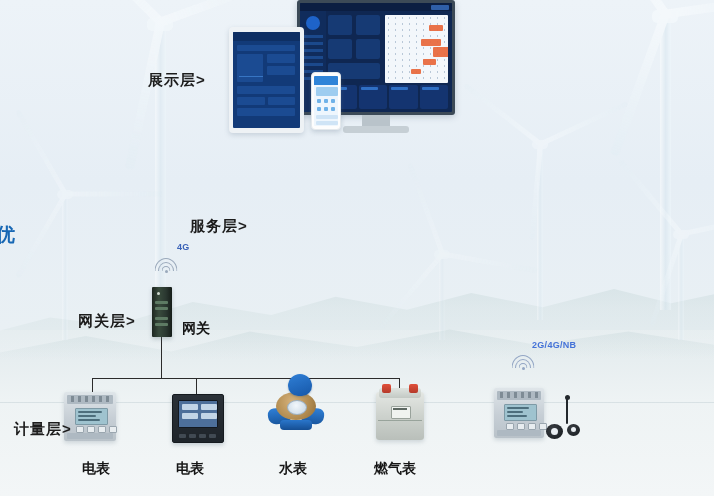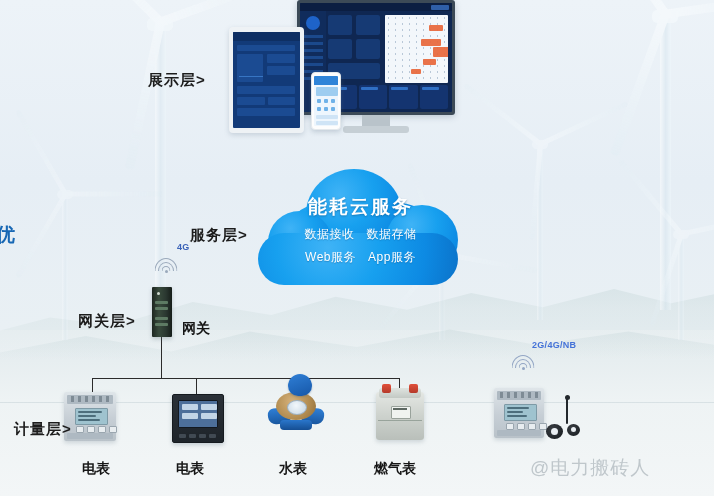--- a/index.html
+++ b/index.html
@@ -52,21 +52,21 @@
     display:flex;flex-direction:column;align-items:center;justify-content:center;color:#fff;}
   .cl-title{font-size:19px;font-weight:bold;letter-spacing:2px;margin-top:8px;
     text-shadow:0 1px 2px rgba(9,70,120,.45);}
   .cl-row{display:flex;gap:12px;margin-top:6px;font-size:12px;letter-spacing:.5px;
     text-shadow:0 1px 1px rgba(9,70,120,.35);}
   .cl-row span{white-space:nowrap;}
 
   
   .layer-label{position:absolute;color:#1c1c1c;font-size:15px;font-weight:bold;letter-spacing:1px;white-space:nowrap;}
   #lbl-display{left:148px;top:71px;}
-  #lbl-service{left:190px;top:226px;}
+  #lbl-service{left:190px;top:217px;}
   #lbl-gateway{left:78px;top:312px;}
   #lbl-metering{left:14px;top:420px;}
 
   .dev-label{position:absolute;color:#161616;font-size:14px;font-weight:bold;white-space:nowrap;}
   #lbl-gw-dev{left:182px;top:320px;}
   #lbl-m1{left:82px;top:460px;}
   #lbl-m2{left:176px;top:460px;}
   #lbl-m3{left:279px;top:460px;}
   #lbl-m4{left:374px;top:460px;}
   #lbl-arcm{left:481px;top:458px;font-size:13px;letter-spacing:0;}
@@ -342,38 +342,20 @@
       <div class="ph-ic" style="left:10px;top:23px;"></div>
       <div class="ph-ic" style="left:17px;top:23px;"></div>
       <div class="ph-ic" style="left:3px;top:31px;"></div>
       <div class="ph-ic" style="left:10px;top:31px;"></div>
       <div class="ph-ic" style="left:17px;top:31px;"></div>
       <div class="ph-bar" style="left:2px;top:39px;width:22px;height:4px;"></div>
       <div class="ph-bar" style="left:2px;top:45px;width:22px;height:4px;"></div>
     </div>
   </div>
 
-  <div id="cloud">
-    <div class="cl-body cl-1"></div>
-    <div class="cl-body cl-2"></div>
-    <div class="cl-body cl-3"></div>
-    <div class="cl-body cl-4"></div>
-    <div class="cl-body cl-5"></div>
-    <div class="cloud-txt">
-      <div class="cl-title">能耗云服务</div>
-      <div class="cl-row">
-        <span>数据接收</span>
-        <span>数据存储</span>
-      </div>
-      <div class="cl-row">
-        <span>Web服务</span>
-        <span>App服务</span>
-      </div>
-    </div>
-  </div>
 
   <div id="gateway">
     <div class="gled"></div>
     <div class="gi" style="top:14px;"></div>
     <div class="gi" style="top:20px;"></div>
     <div class="gi" style="top:30px;"></div>
     <div class="gi" style="top:36px;"></div>
   </div>
 
   <div class="dev" id="meter1">
@@ -491,15 +473,14 @@
   <div class="dev-label" id="lbl-gw-dev">网关</div>
   <div class="dev-label" id="lbl-m1">电表</div>
   <div class="dev-label" id="lbl-m2">电表</div>
   <div class="dev-label" id="lbl-m3">水表</div>
   <div class="dev-label" id="lbl-m4">燃气表</div>
 
   <div class="net-label" id="lbl-4g">4G</div>
   <div class="net-label" id="lbl-2g4gnb">2G/4G/NB</div>
 
   <div class="edge-char">优</div>
-  <div id="watermark">@电力搬砖人</div>
 
 </div>
 
 </body></html>

